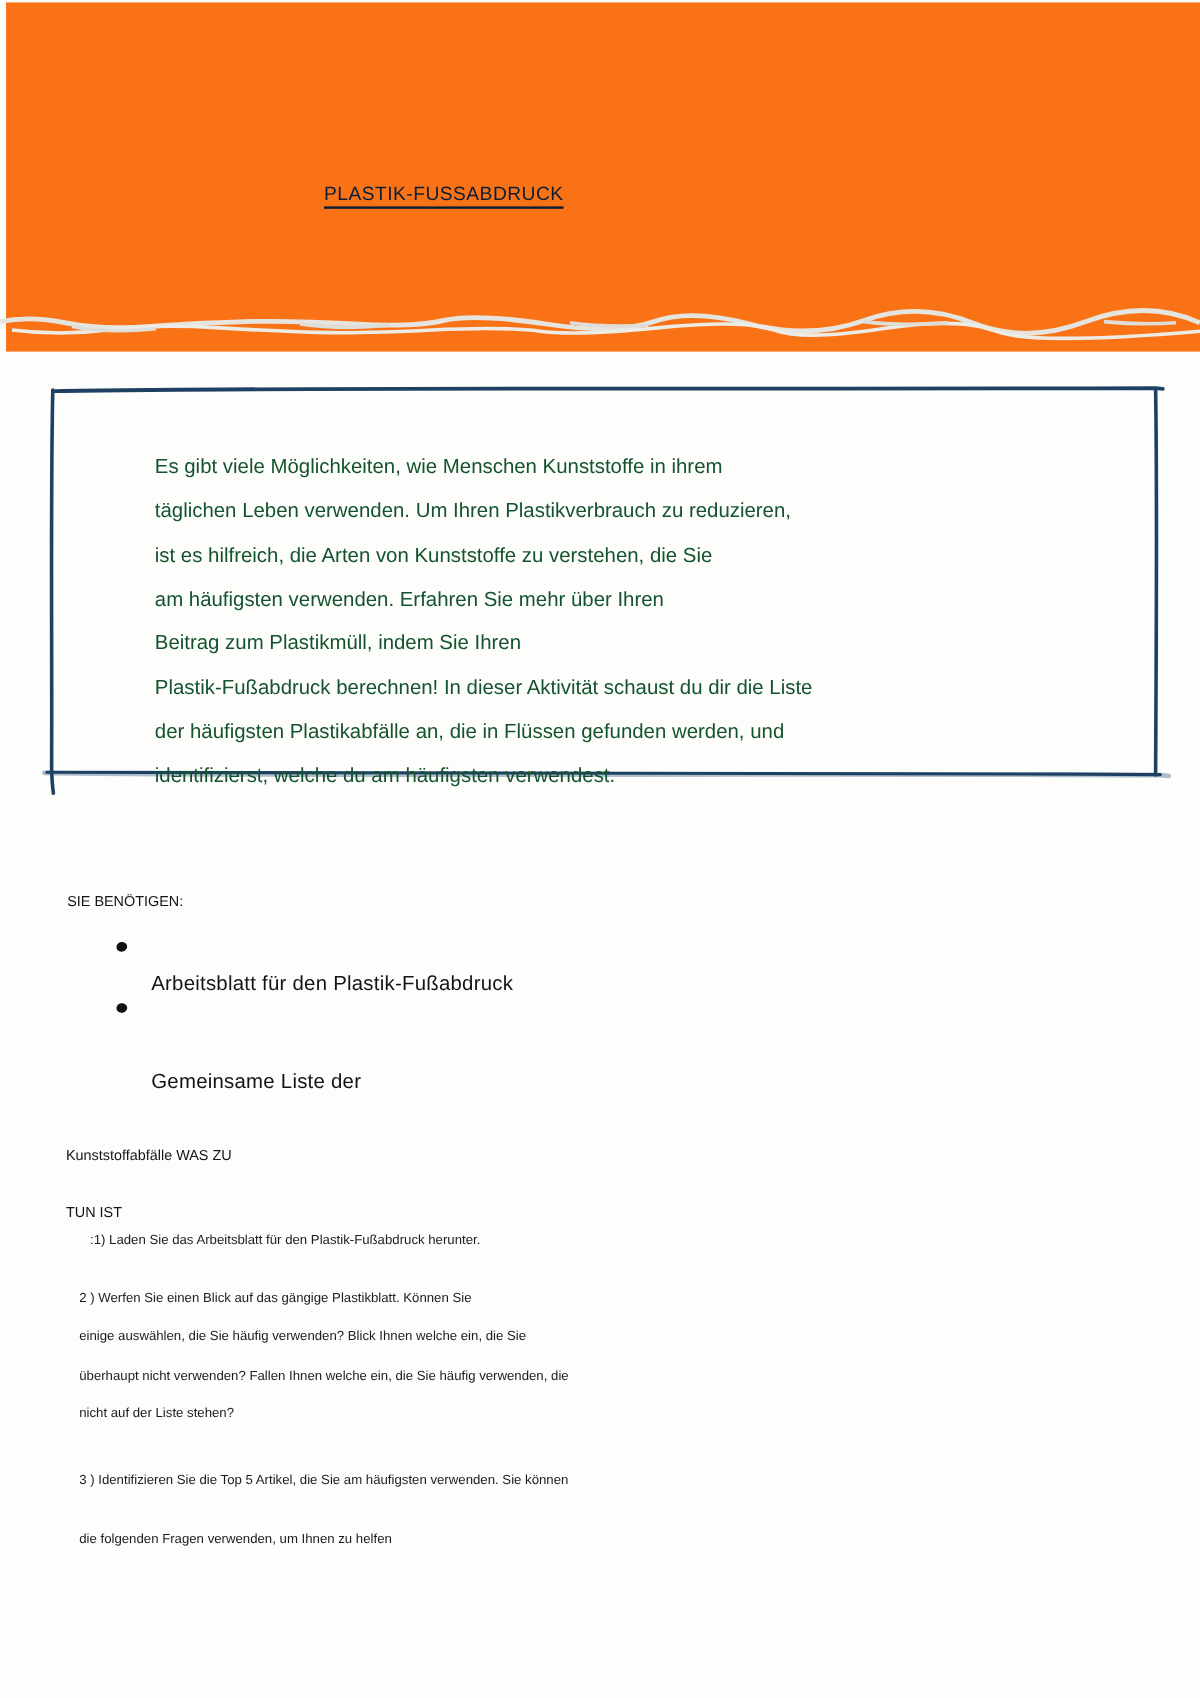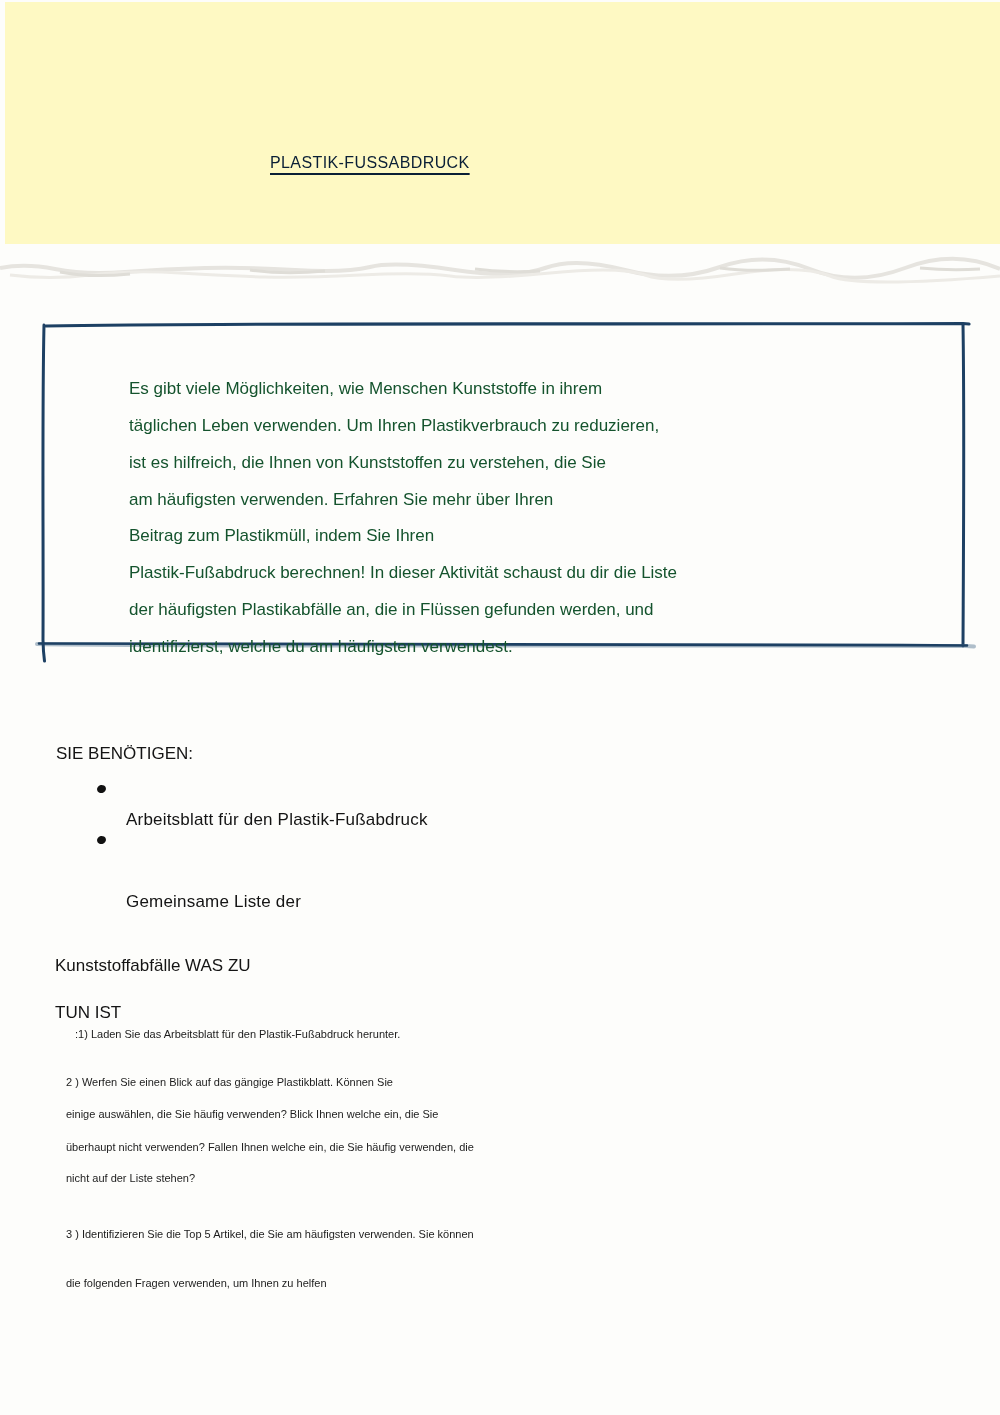--- a/index.html
+++ b/index.html
@@ -1,27 +1,27 @@
 <!DOCTYPE html>
 <html><head>
 <meta charset="utf-8">
 <style>
   html,body{margin:0;padding:0;background:#ffffff;}
   body{width:1000px;height:1415px;position:relative;overflow:hidden;
        font-family:"Liberation Sans", sans-serif;color:#1f1f1f;}
   .page{position:absolute;left:0;top:0;width:1000px;height:1415px;background:#fdfdfb;}
-  .header-bar{position:absolute;left:5px;top:2px;right:0;height:242px;background:#fef9c3;}
+  .header-bar{position:absolute;left:5px;top:2px;right:0;height:291px;background:#f97316;}
   .page-title{position:absolute;left:265px;top:152px;font-size:16px;letter-spacing:.4px;
        color:#0a1f36;font-weight:400;text-decoration:underline;
        text-decoration-thickness:1.5px;text-underline-offset:5px;}
   .torn{position:absolute;left:0;top:252px;width:1000px;height:40px;}
   .abs{position:absolute;white-space:nowrap;}
   .boxline{font-size:17px;color:#14532d;margin-left:44px;}
   .bodyline{font-size:11px;color:#1c1c1c;}
-  .heading{font-size:17px;color:#141414;}
+  .heading{font-size:12px;color:#141414;}
   .dot{position:absolute;width:9px;height:8px;background:#111;border-radius:50%;
        transform:rotate(-12deg);}
   .needs-item{font-size:17px;color:#141414;letter-spacing:.2px;}
   svg{display:block;}
 </style>
 </head>
 <body>
 
 <div class="page">
 
@@ -38,21 +38,21 @@
   <svg class="abs" style="left:25px;top:305px;" width="960" height="370" viewBox="0 0 960 370">
     <path d="M21,21 C 200,17.5 520,19.5 938,18.5 l 6,0.5" stroke="#1d4063" stroke-width="3.2" fill="none" stroke-linecap="round"></path>
     <path d="M938,19 C 939.5,110 938.5,240 938,341" stroke="#1d4063" stroke-width="3" fill="none" stroke-linecap="round"></path>
     <path d="M12,339 C 240,342.5 620,339 941,341 l 8,0.5" stroke="#6f8aa3" stroke-width="4" fill="none" stroke-linecap="round" opacity="0.55"></path>
     <path d="M14,338.5 C 250,341.5 600,338 942,340.5" stroke="#1d4063" stroke-width="2.6" fill="none" stroke-linecap="round"></path>
     <path d="M19,20 C 17,110 18.5,240 18,335 C 18.2,345 18.8,351 19.5,356" stroke="#1d4063" stroke-width="3" fill="none" stroke-linecap="round"></path>
   </svg>
 
   <div class="abs boxline" style="left:85px;top:379px;">Es gibt viele Möglichkeiten, wie Menschen Kunststoffe in ihrem</div>
   <div class="abs boxline" style="left:85px;top:416px;">täglichen Leben verwenden. Um Ihren Plastikverbrauch zu reduzieren,</div>
-  <div class="abs boxline" style="left:85px;top:453px;">ist es hilfreich, die Ihnen von Kunststoffen zu verstehen, die Sie</div>
+  <div class="abs boxline" style="left:85px;top:453px;">ist es hilfreich, die Arten von Kunststoffe zu verstehen, die Sie</div>
   <div class="abs boxline" style="left:85px;top:490px;">am häufigsten verwenden. Erfahren Sie mehr über Ihren</div>
   <div class="abs boxline" style="left:85px;top:526px;">Beitrag zum Plastikmüll, indem Sie Ihren</div>
   <div class="abs boxline" style="left:85px;top:563px;">Plastik-Fußabdruck berechnen! In dieser Aktivität schaust du dir die Liste</div>
   <div class="abs boxline" style="left:85px;top:600px;">der häufigsten Plastikabfälle an, die in Flüssen gefunden werden, und</div>
   <div class="abs boxline" style="left:85px;top:637px;">identifizierst, welche du am häufigsten verwendest.</div>
 
   <div class="abs heading" style="left:56px;top:744px;">SIE BENÖTIGEN:</div>
 
   <span class="dot" style="left:97px;top:785px;"></span>
   <div class="abs needs-item" style="left:126px;top:810px;">Arbeitsblatt für den Plastik-Fußabdruck</div>

